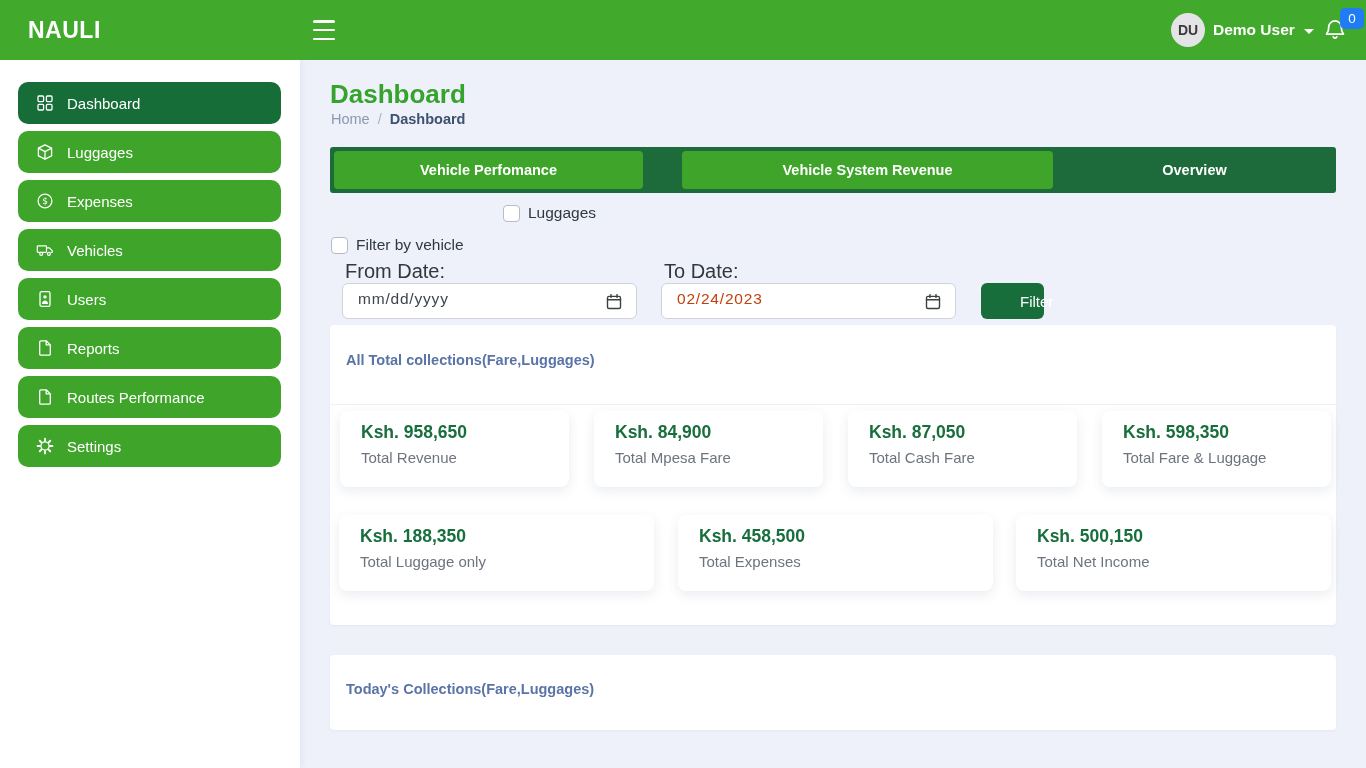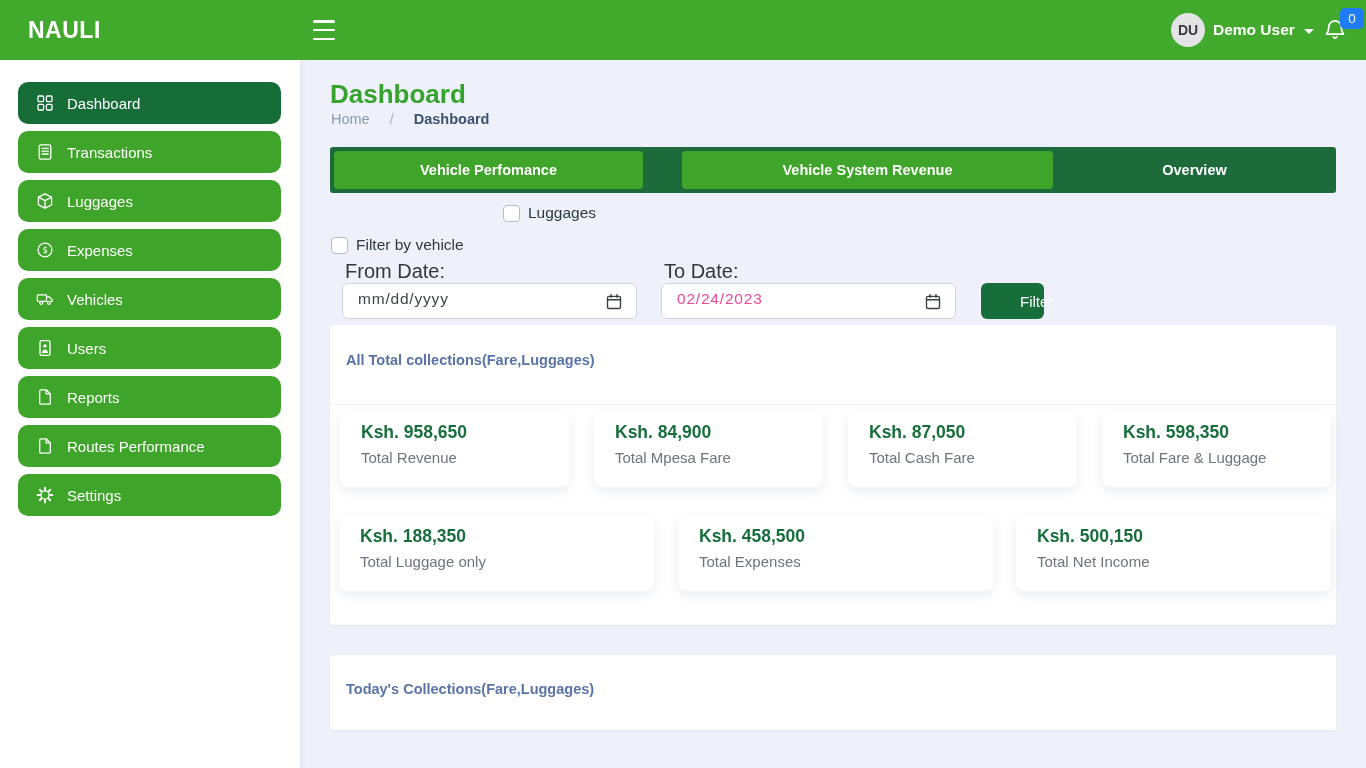--- a/index.html
+++ b/index.html
@@ -40,21 +40,21 @@
     margin:0 0 7px 18px; padding-left:18px; border-radius:10px; background:#3fa52a;
     color:#fff; font-size:15px; cursor:pointer; }
   .side-item.active { background:#176d38; }
   .side-item .icn { width:18px; height:18px; display:flex; align-items:center;
     justify-content:center; flex:0 0 18px; }
 
   
   .page-title { position:absolute; left:330px; top:79px; font-size:26px;
     font-weight:bold; color:#35a32c; }
   .breadcrumb { position:absolute; left:331px; top:111px; font-size:14.5px;
-    display:flex; gap:20px; align-items:center; }
+    display:flex; gap:8px; align-items:center; }
   .bc-home { color:#8c98ae; cursor:pointer; }
   .bc-sep { color:#aab3c5; }
   .bc-current { color:#3d5170; font-weight:600; }
 
   
   .tabbar { position:absolute; left:330px; top:147px; width:1006px; height:46px;
     background:#1d6b3a; border-radius:3px; }
   .tab-btn { position:absolute; top:4px; height:38px; background:#3fa52a;
     border:none; border-radius:4px; color:#fff; font-size:14.5px;
     font-family:"Liberation Sans", sans-serif; font-weight:600; cursor:pointer; }
@@ -72,21 +72,21 @@
   .checkbox { width:17px; height:17px; border:1px solid #b3bcc9; border-radius:4px;
     background:#fff; cursor:pointer; }
   .date-label { position:absolute; font-size:20px; color:#31373d; }
   .lbl-from { left:345px; top:260px; }
   .lbl-to { left:664px; top:260px; }
   .date-input { position:absolute; top:283px; width:295px; height:36px;
     border:1px solid #ced4da; border-radius:6px; background:#fff; }
   .di-from { left:342px; } .di-to { left:661px; }
   .date-input input { position:absolute; left:0; top:0; width:100%; height:100%;
     border:none; outline:none; background:transparent; border-radius:6px;
-    padding:0 40px 5px 15px; font-size:15.5px; color:#ec4899; letter-spacing:.8px;
+    padding:0 40px 5px 15px; font-size:15.5px; color:#c2410c; letter-spacing:.8px;
     font-family:"Liberation Sans", sans-serif; }
   .date-input input::placeholder { color:#333a40; opacity:.95; }
   .cal-icon { position:absolute; right:13px; top:9px; cursor:pointer; }
   .btn-filter { position:absolute; left:981px; top:283px; width:63px; height:36px;
     background:#186e3b; border:none; border-radius:6px; color:#fff; font-size:15px;
     font-family:"Liberation Sans", sans-serif; cursor:pointer;padding-left:39px; }
 
   
   .panel { position:absolute; left:330px; width:1006px; background:#fff;
     border-radius:4px; box-shadow:0 1px 3px rgba(40,60,100,.05); }
@@ -145,31 +145,20 @@
         <svg width="18" height="18" viewBox="0 0 18 18" fill="none" stroke="#fff" stroke-width="1.3">
           <rect x="2" y="2" width="5.6" height="5.6" rx="1"></rect>
             <rect x="10.4" y="2" width="5.6" height="5.6" rx="1"></rect>
           <rect x="2" y="10.4" width="5.6" height="5.6" rx="1"></rect>
             <rect x="10.4" y="10.4" width="5.6" height="5.6" rx="1"></rect>
         </svg>
         </span>
       <span>Dashboard</span>
     </div>
 
-    <div class="side-item">
-      <span class="icn">
-        <svg width="18" height="18" viewBox="0 0 18 18" fill="none" stroke="#fff" stroke-width="1.3" stroke-linecap="round">
-          <rect x="3.2" y="1.8" width="11.6" height="14.4" rx="1.6"></rect>
-          <line x1="6" y1="5.4" x2="12.2" y2="5.4"></line>
-            <line x1="6" y1="8.2" x2="12.2" y2="8.2"></line>
-          <line x1="6" y1="11" x2="12.2" y2="11"></line>
-        </svg>
-        </span>
-      <span>Transactions</span>
-    </div>
 
     <div class="side-item">
       <span class="icn">
         <svg width="18" height="18" viewBox="0 0 18 18" fill="none" stroke="#fff" stroke-width="1.3" stroke-linejoin="round">
           <path d="M9 1.8 15.6 5.2v7.6L9 16.2 2.4 12.8V5.2z"></path>
           <path d="M2.4 5.2 9 8.6l6.6-3.4M9 8.6v7.6"></path>
         </svg>
         </span>
       <span>Luggages</span>
     </div>

